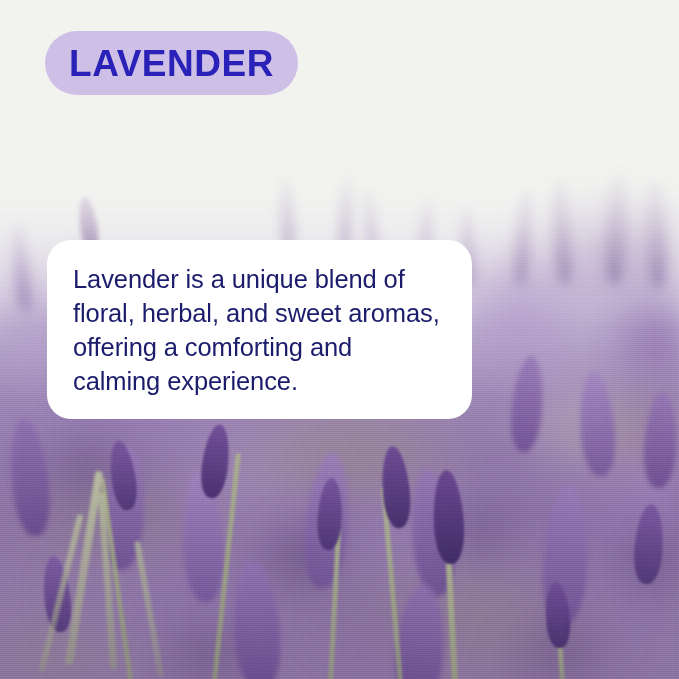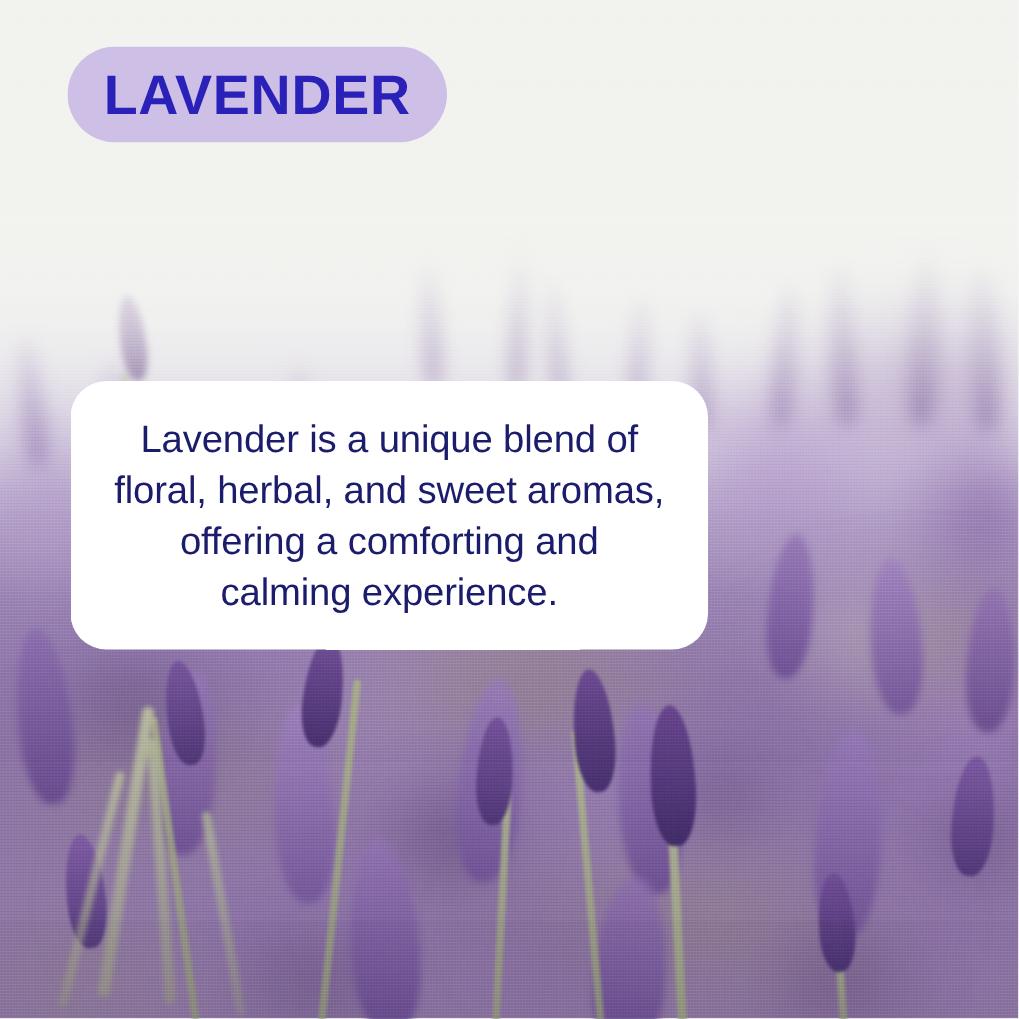--- a/index.html
+++ b/index.html
@@ -7,21 +7,20 @@
     padding: 0;
     background: #ffffff;
   }
   #poster {
     position: relative;
     width: 679px;
     height: 679px;
     overflow: hidden;
     background: #f2f3ef;
     font-family: "Liberation Sans", sans-serif;
-    text-align: center;
   }
 
   
   .photo {
     position: absolute;
     inset: 0;
     overflow: hidden;
   }
 
   
@@ -159,21 +158,21 @@
     font-weight: bold;
     color: #10175e;
     letter-spacing: .2px;
     white-space: nowrap;
   }
 
   
   .desc-card {
     position: absolute;
     left: 47px;
-    top: 254px;
+    top: 240px;
     width: 425px;
     height: 179px;
     background: #ffffff;
     border-radius: 24px;
     box-sizing: border-box;
     padding: 22px 26px;
     display: flex;
     align-items: center;
   }
   .desc-text {

